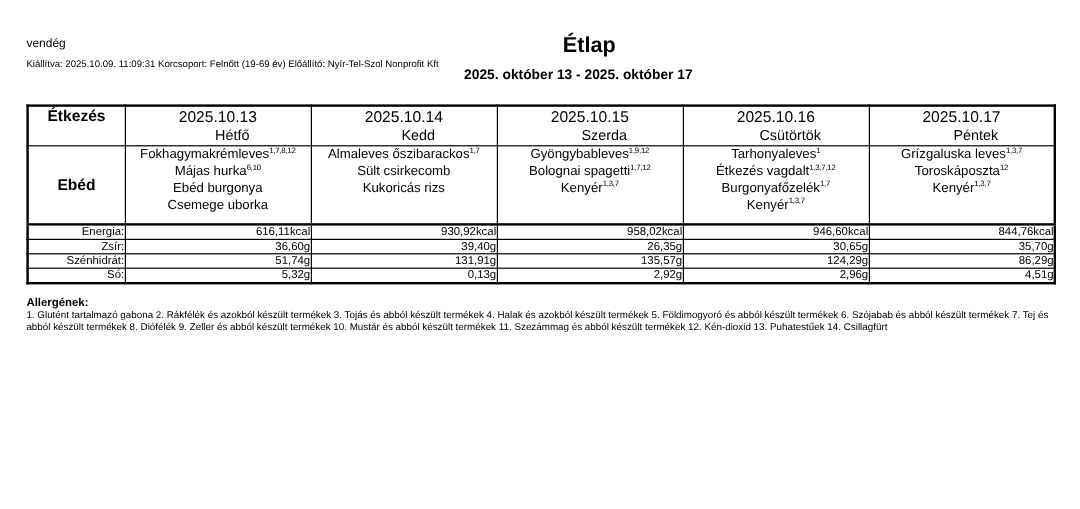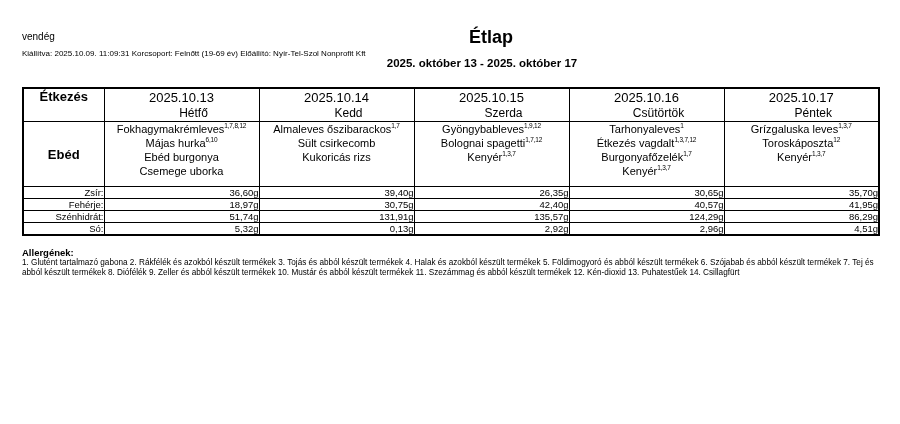--- a/index.html
+++ b/index.html
@@ -109,35 +109,35 @@
         <div><span>Burgonyafőzelék</span><sup>1,7</sup></div>
         <div><span>Kenyér</span><sup>1,3,7</sup></div>
       </td>
       <td class="meal-cell">
         <div><span>Grízgaluska leves</span><sup>1,3,7</sup></div>
         <div><span>Toroskáposzta</span><sup>12</sup></div>
         <div><span>Kenyér</span><sup>1,3,7</sup></div>
       </td>
     </tr>
 
+    <tr class="nut nut-first">
+      <td class="nut-label">Energia:</td>
+      <td class="nut-val">616,11kcal</td>
+      <td class="nut-val">930,92kcal</td>
+      <td class="nut-val">958,02kcal</td>
+      <td class="nut-val">946,60kcal</td>
+      <td class="nut-val">844,76kcal</td>
+    </tr>
     <tr class="nut">
       <td class="nut-label">Zsír:</td>
       <td class="nut-val">36,60g</td>
       <td class="nut-val">39,40g</td>
       <td class="nut-val">26,35g</td>
       <td class="nut-val">30,65g</td>
       <td class="nut-val">35,70g</td>
-    </tr>
-    <tr class="nut">
-      <td class="nut-label">Fehérje:</td>
-      <td class="nut-val">18,97g</td>
-      <td class="nut-val">30,75g</td>
-      <td class="nut-val">42,40g</td>
-      <td class="nut-val">40,57g</td>
-      <td class="nut-val">41,95g</td>
     </tr>
     <tr class="nut">
       <td class="nut-label">Szénhidrát:</td>
       <td class="nut-val">51,74g</td>
       <td class="nut-val">131,91g</td>
       <td class="nut-val">135,57g</td>
       <td class="nut-val">124,29g</td>
       <td class="nut-val">86,29g</td>
     </tr>
     <tr class="nut">

